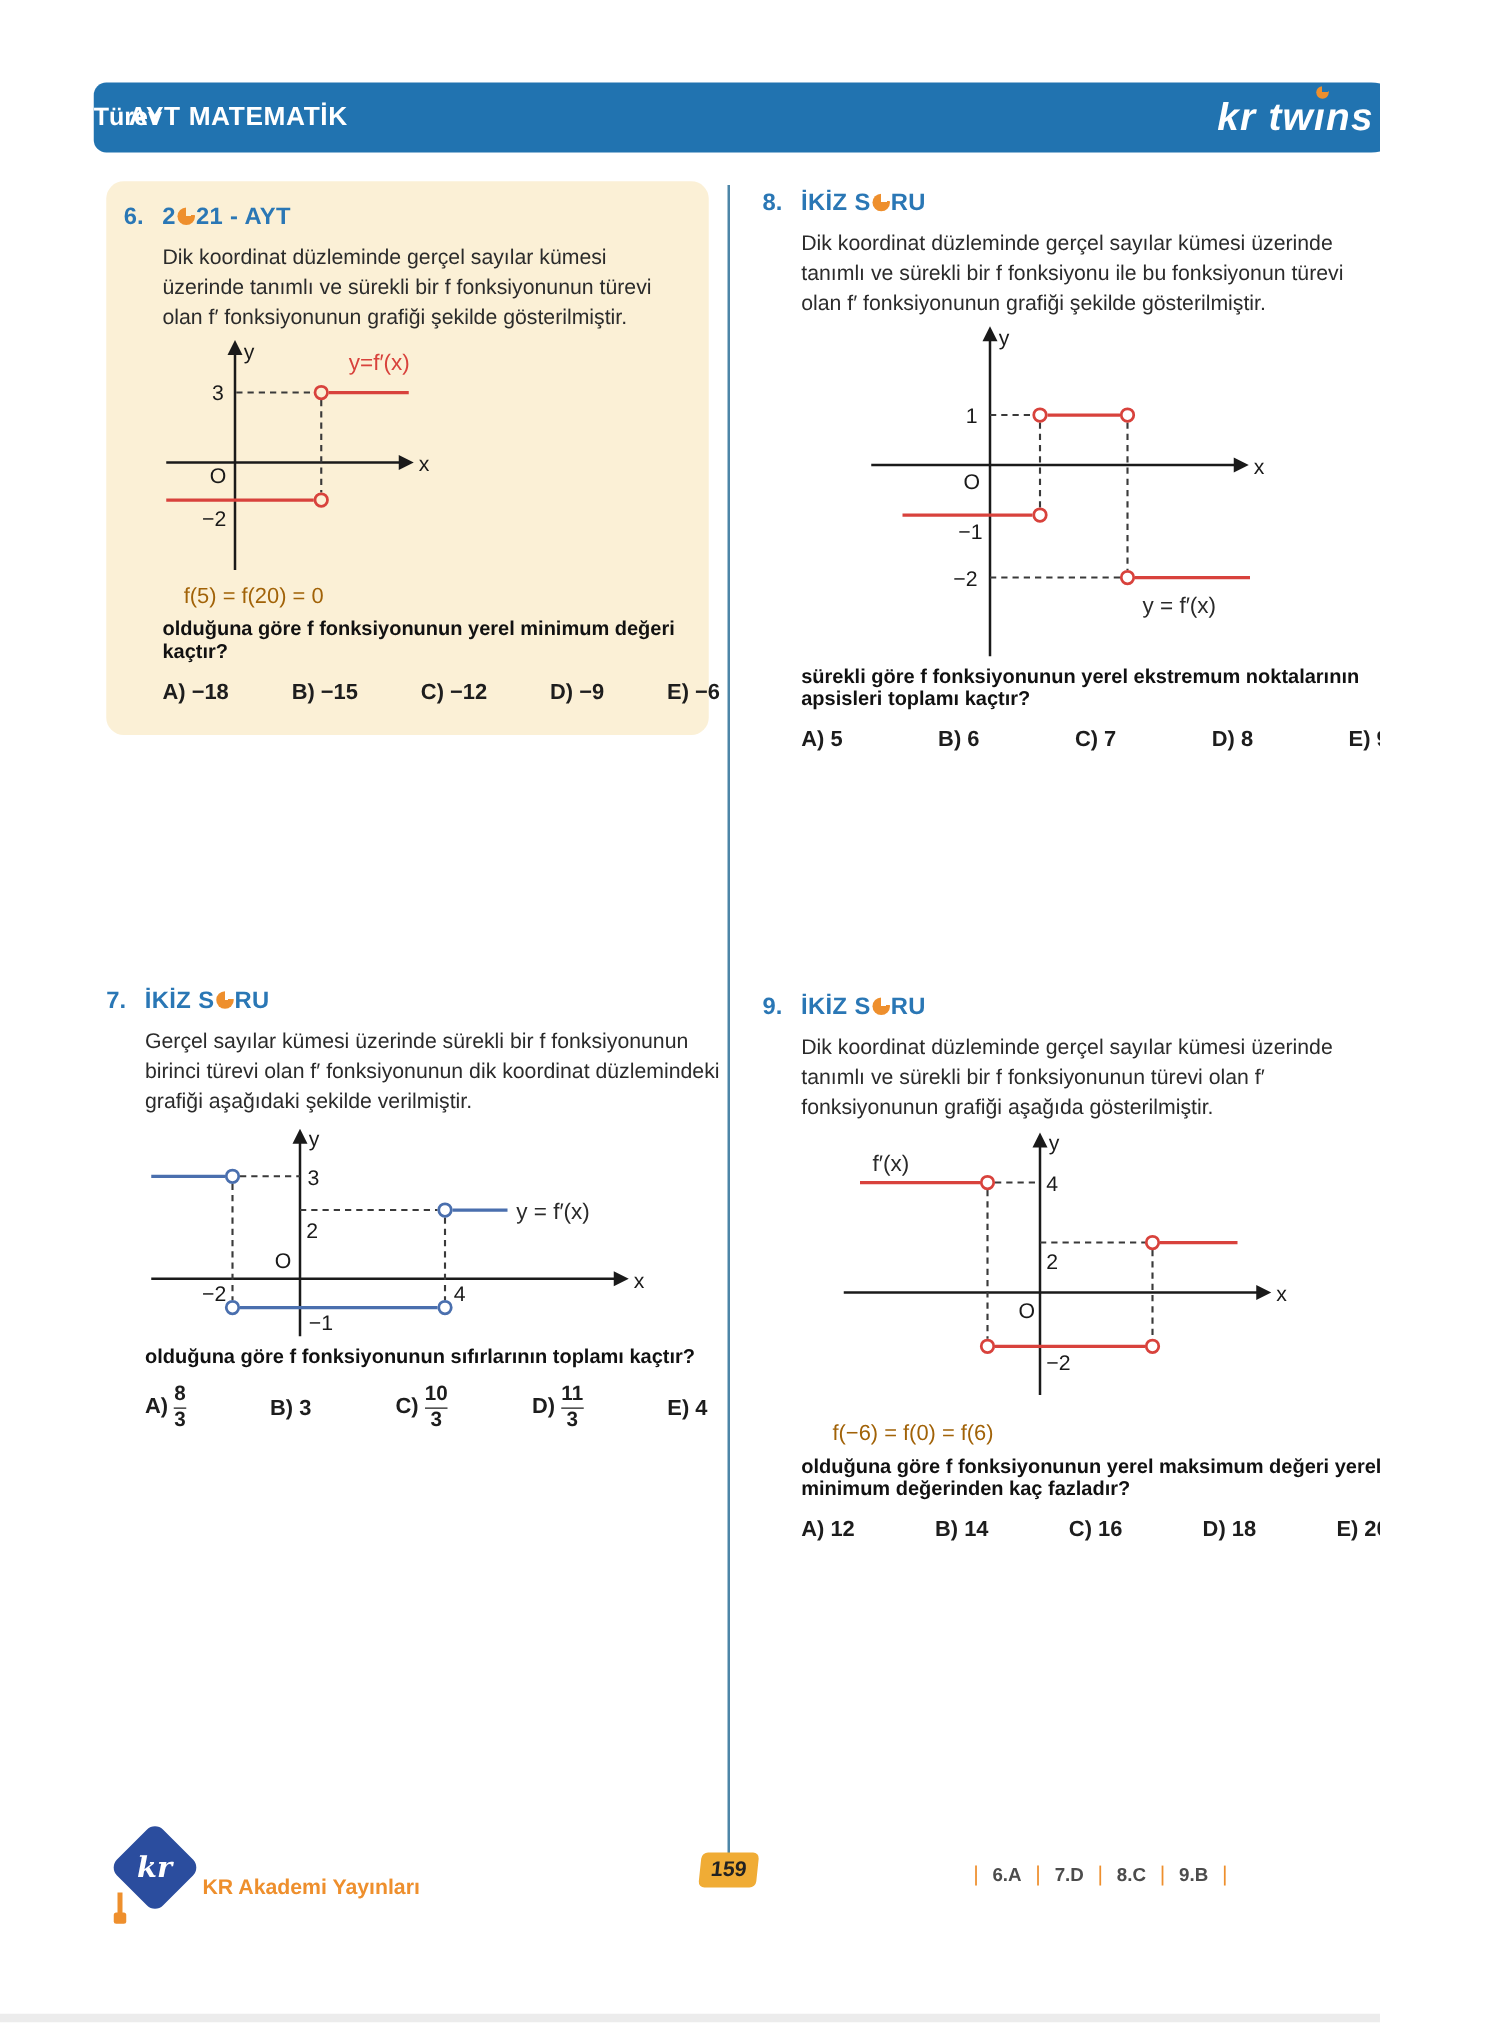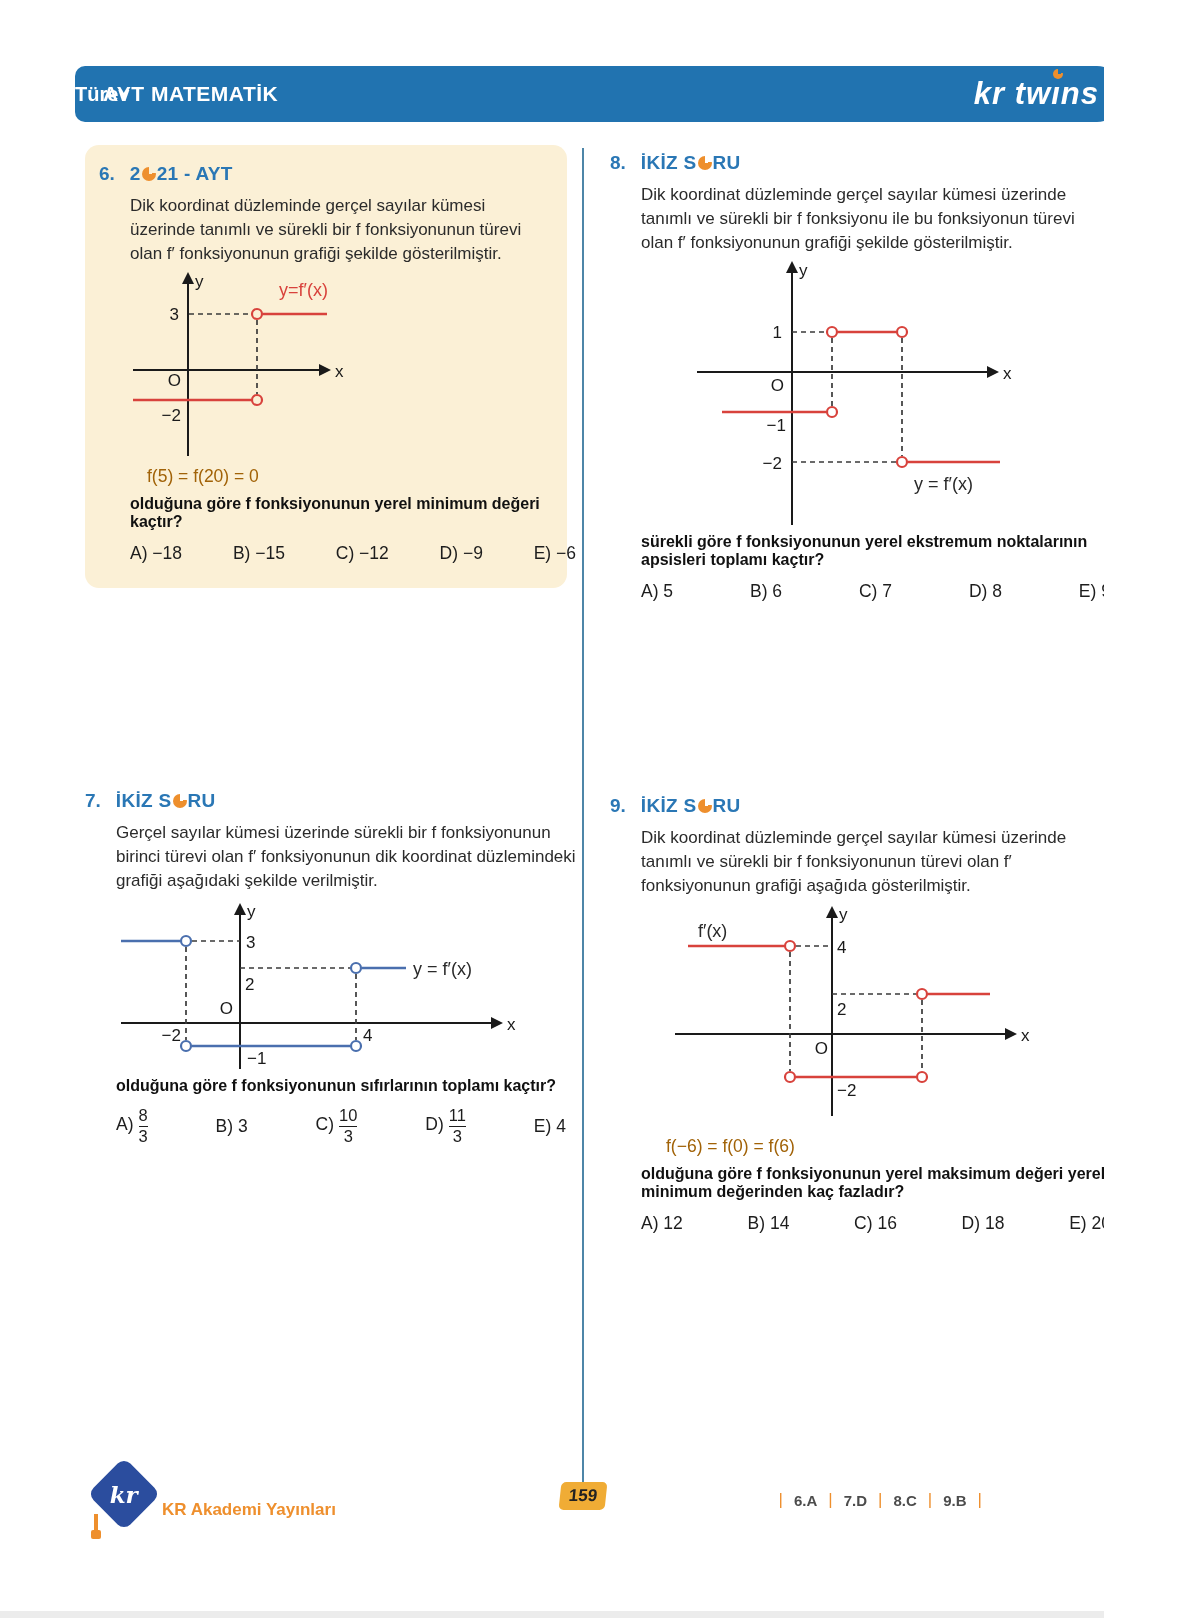--- a/index.html
+++ b/index.html
@@ -26,21 +26,21 @@
   .qblock{position:absolute;}
   .q-head{display:flex;gap:15px;align-items:baseline;}
   .q-num{color:var(--blue);font-weight:bold;font-size:19px;}
   .q-title{color:var(--blue);font-weight:bold;font-size:19px;letter-spacing:.3px;}
   .pac{display:inline-block;width:14px;height:14px;border-radius:50%;margin:0 1px;
        background:conic-gradient(transparent 0 80deg,var(--orange) 80deg 360deg);
        transform:translateY(1px);}
   .q-body{margin:9px 0 4px 31px;font-size:17px;line-height:1.42;color:#2b2b2b;max-width:470px;}
   .q-eq{margin:6px 0 8px 48px;font-size:17.5px;color:#a16207;}
   .q-prompt{margin:4px 0 12px 31px;font-size:16px;font-weight:bold;color:#111;max-width:470px;}
-  .q-opts{display:flex;justify-content:space-between;margin-left:31px;font-size:17.5px;color:#1d1d1d;align-items:center;}
+  .q-opts{display:flex;justify-content:space-between;margin-left:31px;font-size:17.5px;color:#1d1d1d;align-items:center;font-weight:bold;}
   .frac{display:inline-flex;flex-direction:column;align-items:center;vertical-align:middle;margin-left:5px;font-size:16.5px;line-height:1.05;}
   .frac .bar{width:100%;height:0;border-top:1.6px solid #1d1d1d;margin:1px 0;}
 
   
   .card{background:var(--cream);border-radius:14px;padding:18px 18px 24px 14px;}
 
   
   svg text{font-family:"Liberation Sans",sans-serif;font-size:17px;fill:#1a1a1a;}
   svg .lbl-red{fill:var(--red);font-size:18px;}
   svg .lbl-dark{fill:#2a2a2a;font-size:18px;}

